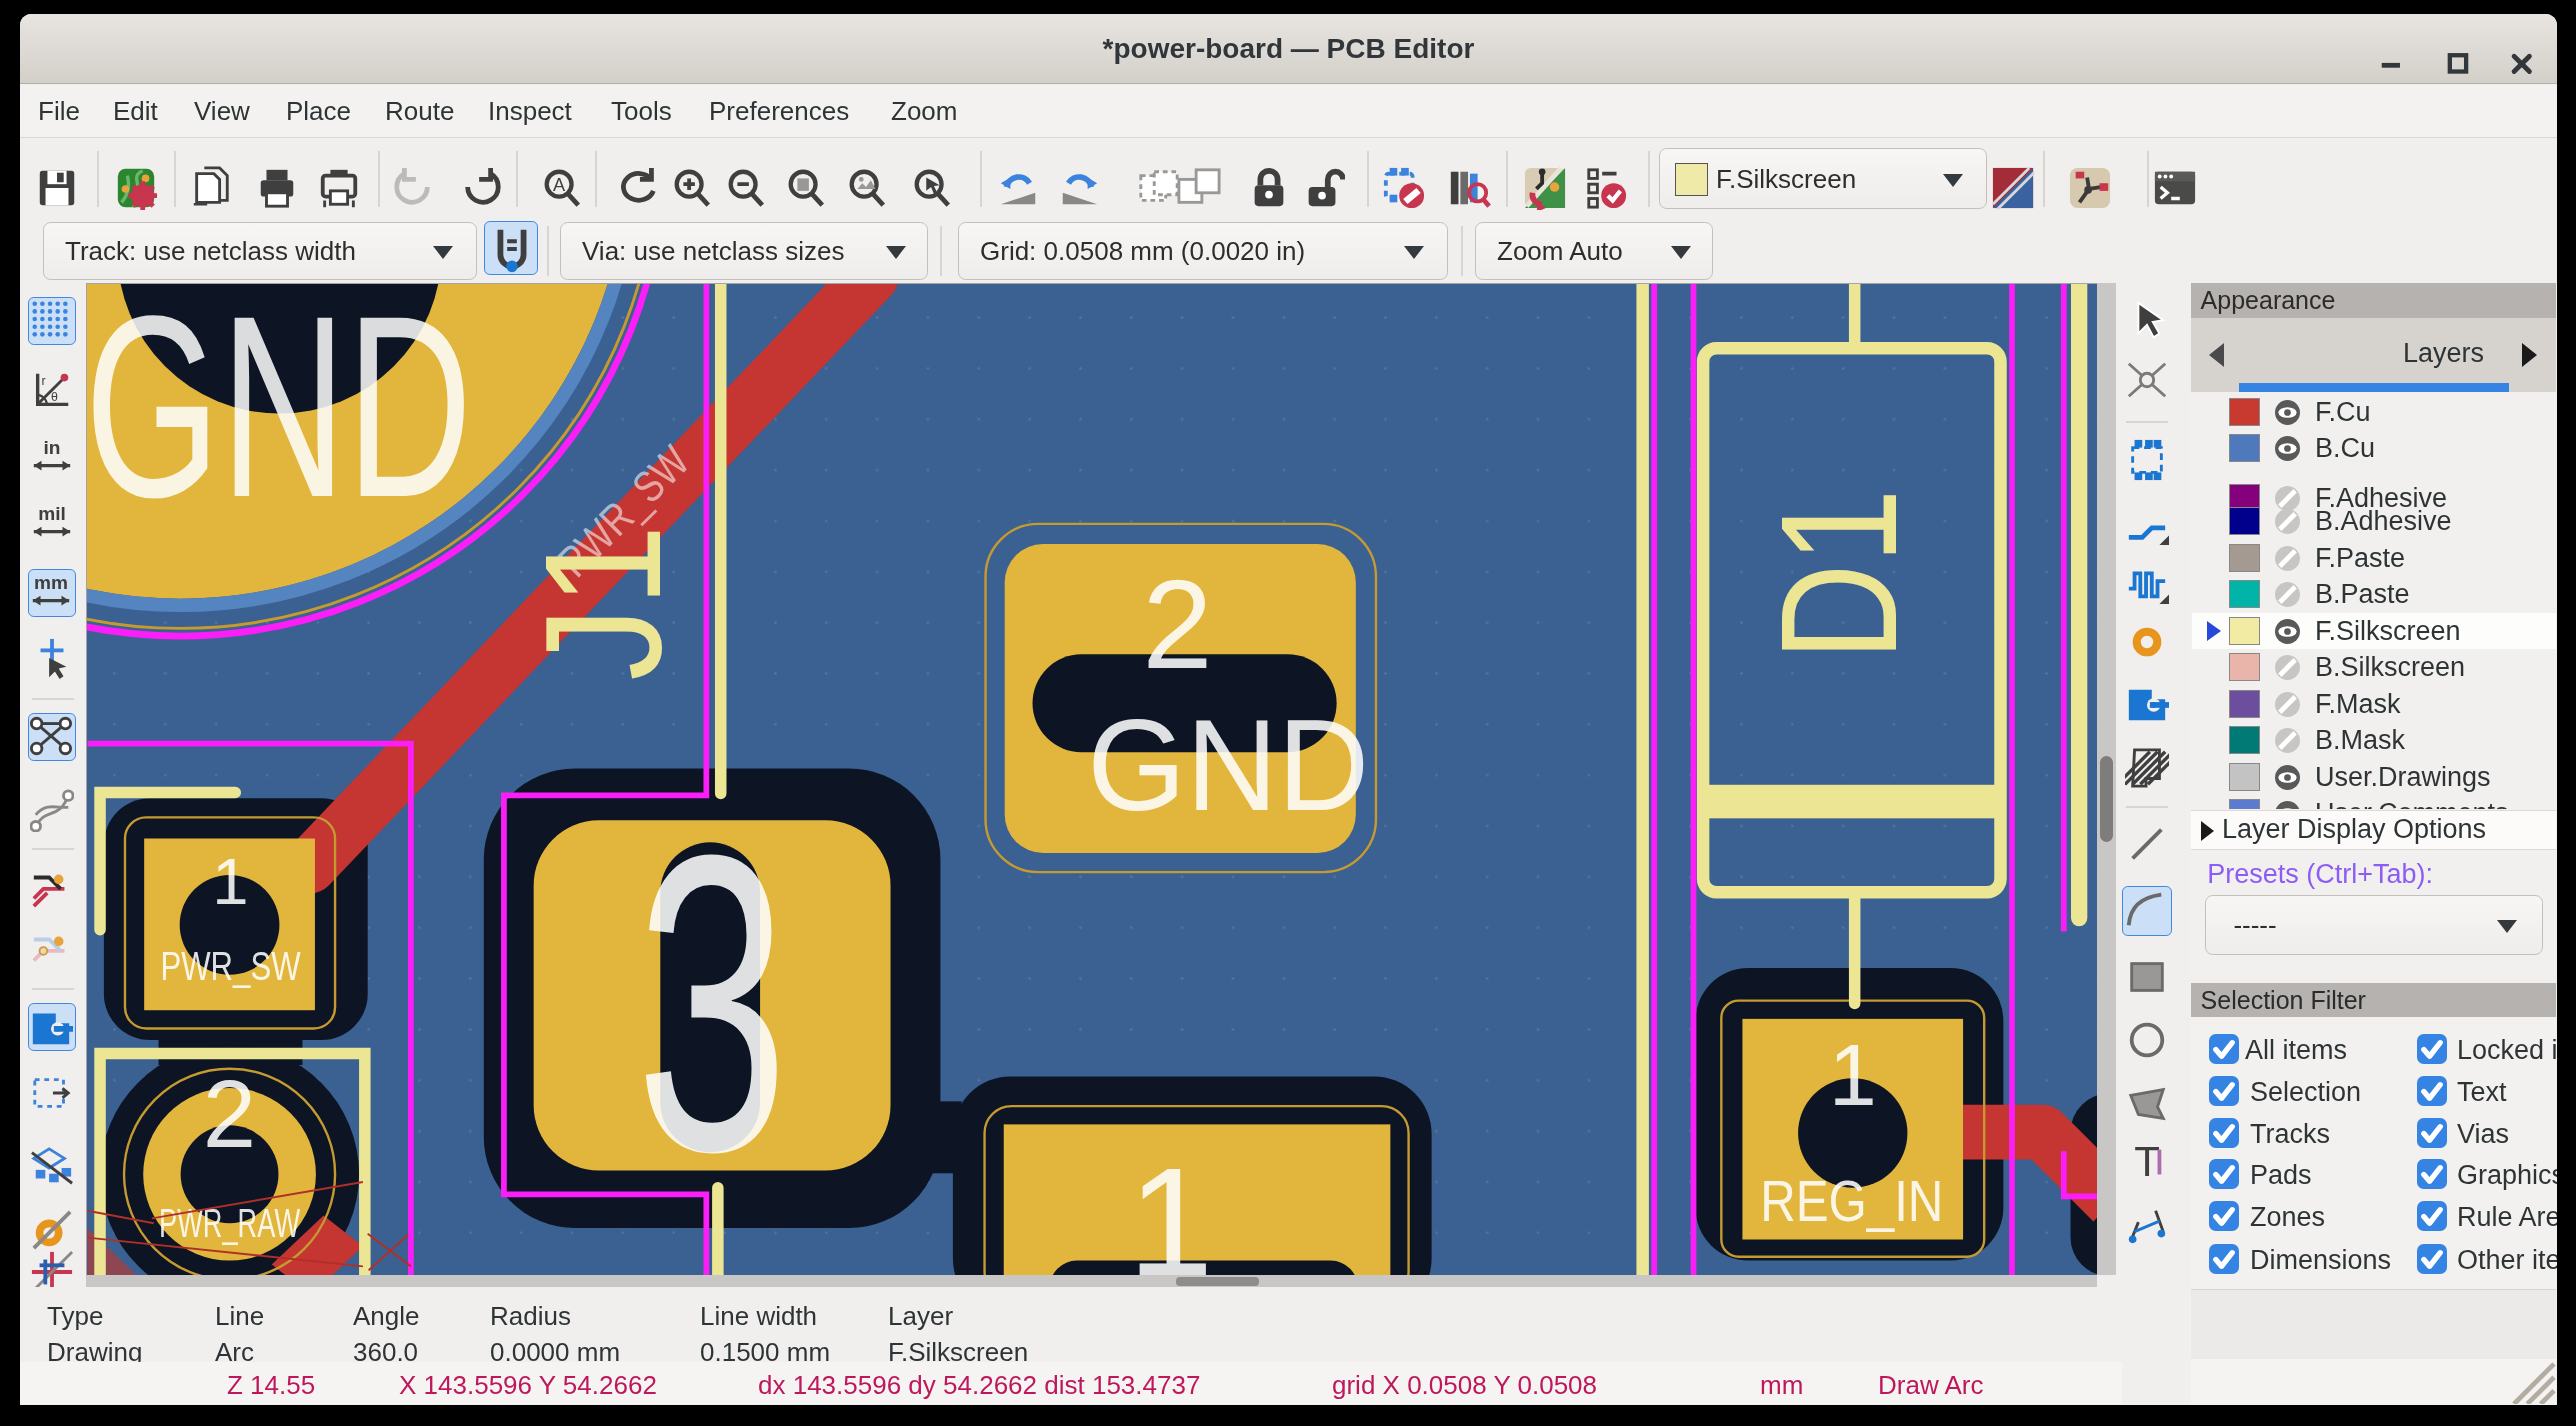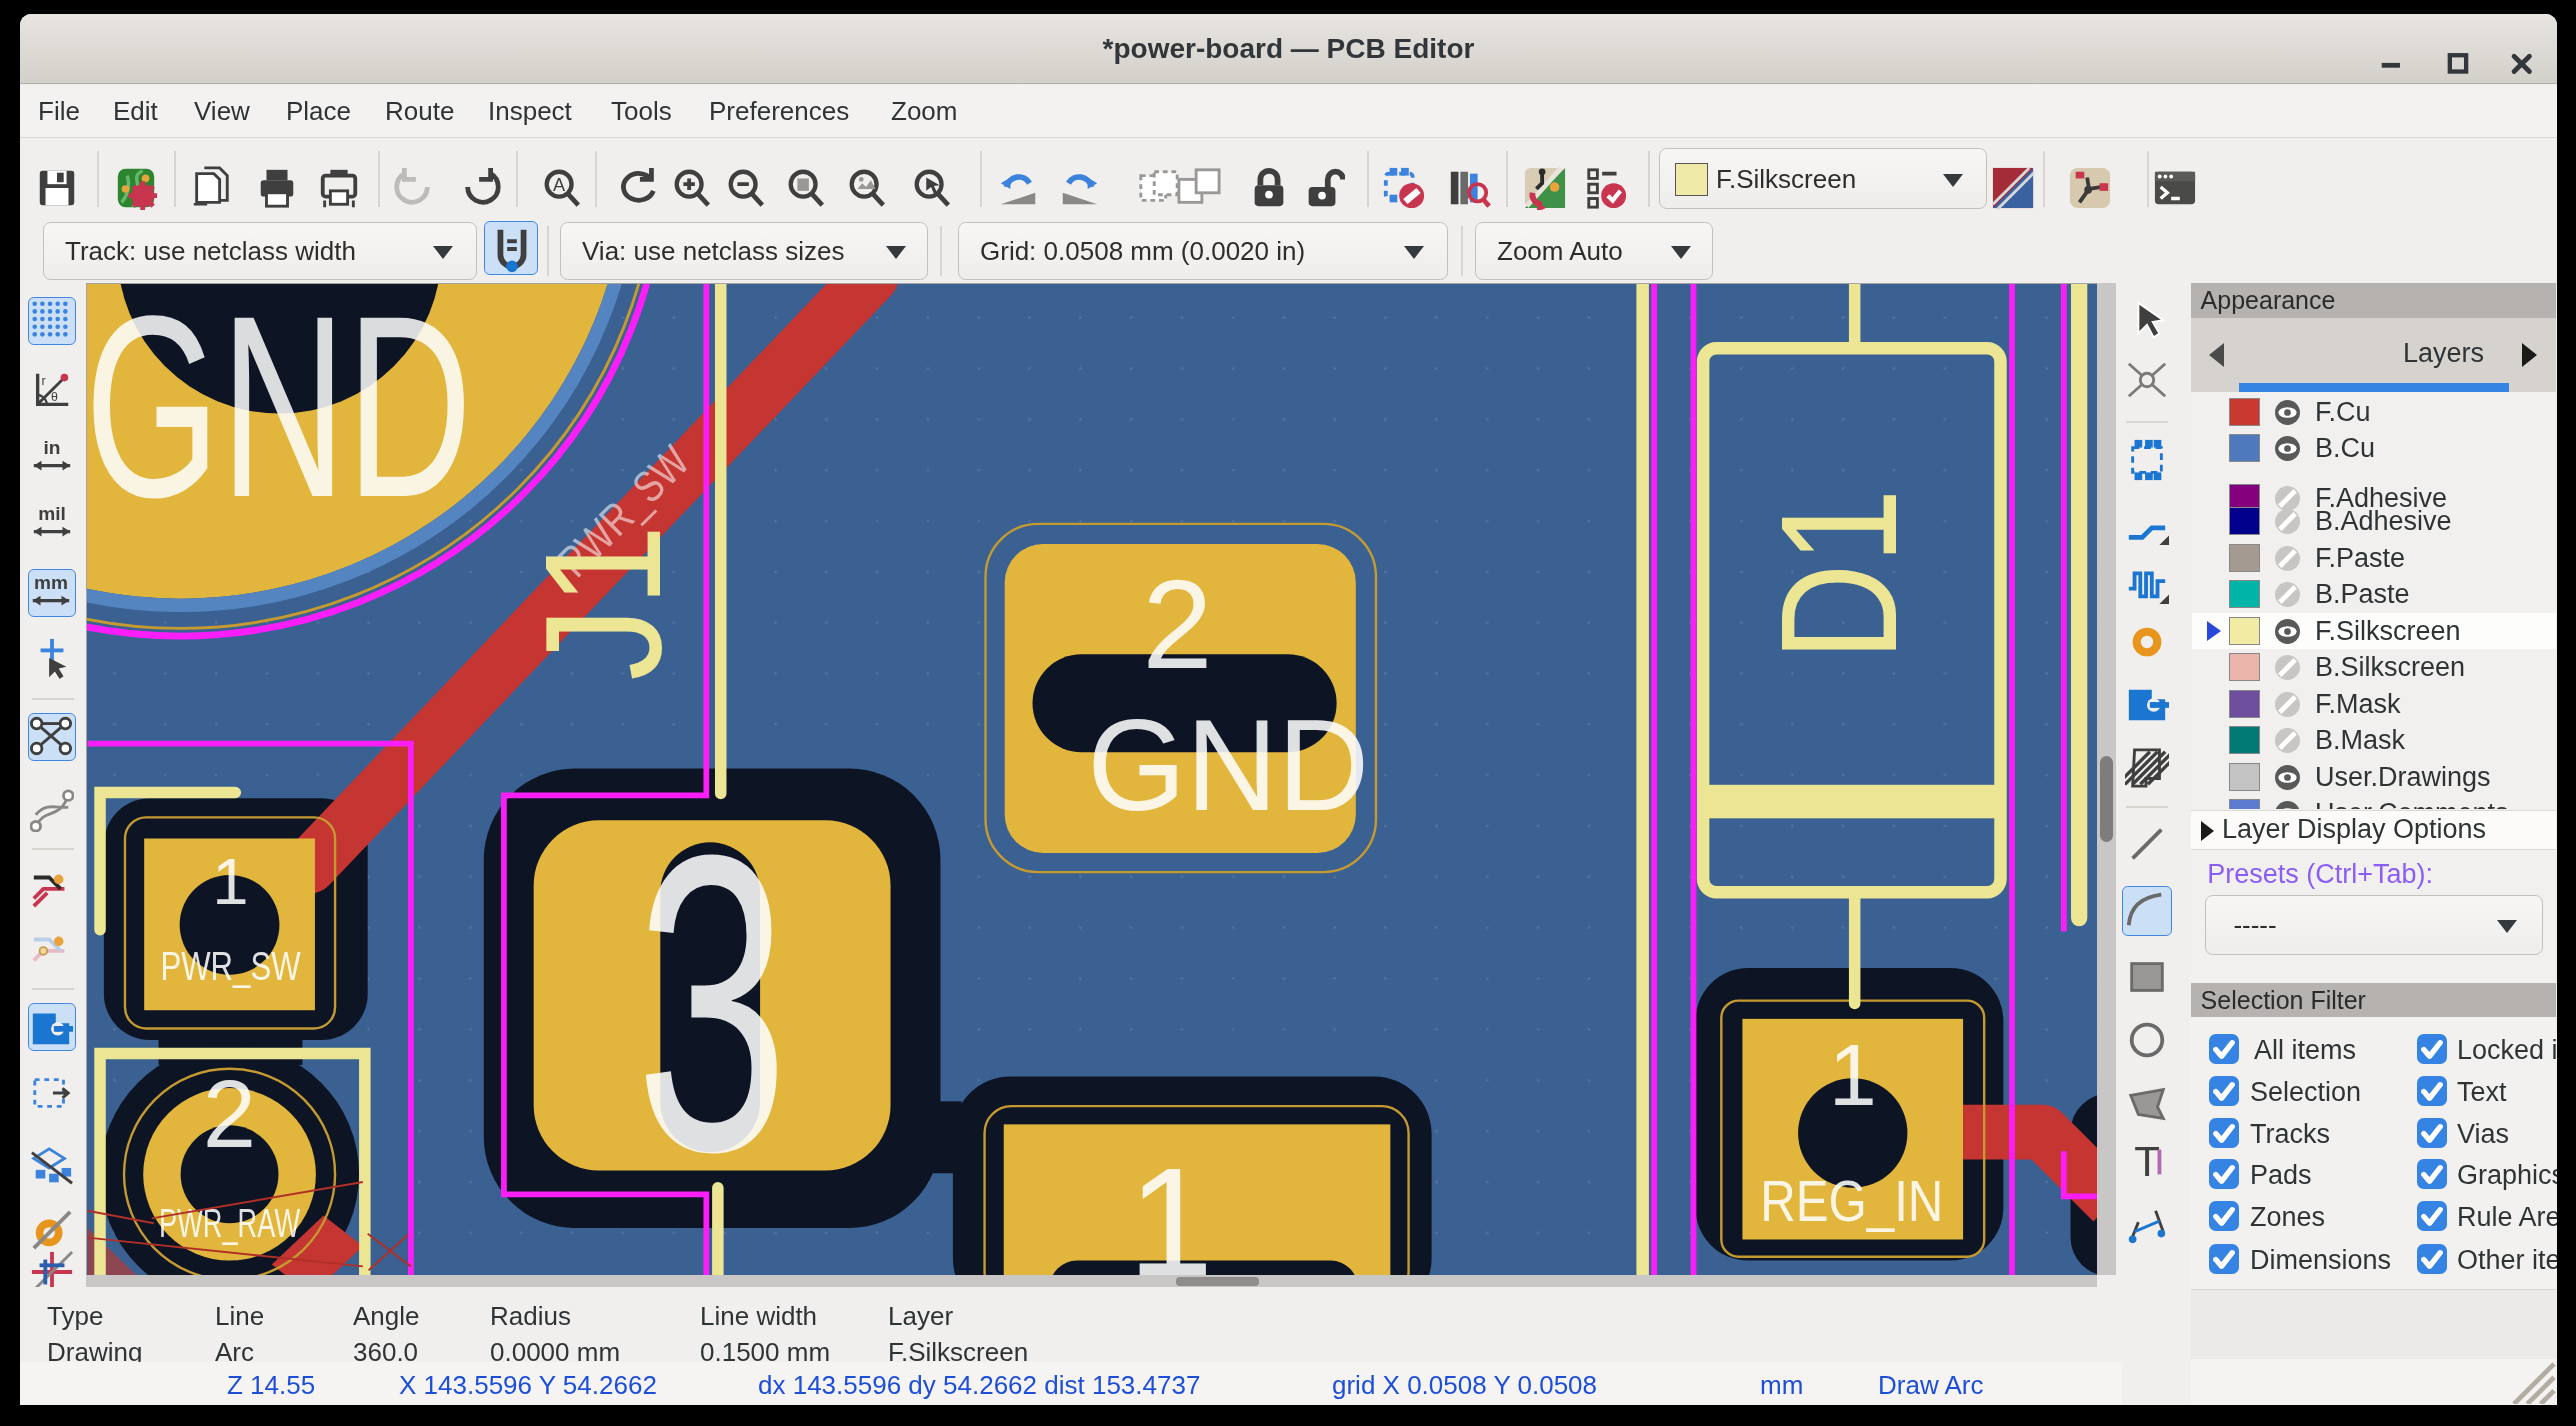--- a/index.html
+++ b/index.html
@@ -17,21 +17,21 @@
 .vsep{position:absolute;width:1.9px;background:#d8d5d1}
 .hl{background:#cbdff7;border:1.9px solid #3f87e0;border-radius:5.8px}
 #lefttb{position:absolute;left:0;top:269px;width:66px;height:1004px;background:#f1efed}
 #righttbcol{position:absolute;left:2096px;top:269px;width:441px;height:1004px;background:#f1efed}
 #canvas-wrap{position:absolute;left:66px;top:269px;width:2011px;height:992px;border-top:1px solid #a5a3a1;border-left:1px solid #a5a3a1;background:#3a6191}
 #vscroll{position:absolute;left:2077px;top:269px;width:19px;height:992px;background:#c9c7c5}
 #vthumb{position:absolute;left:2080px;top:742px;width:13.4px;height:86px;background:#7f7d7b;border-radius:6.7px}
 #hscroll{position:absolute;left:66px;top:1261px;width:2011px;height:11.5px;background:#c9c7c5}
 #hthumb{position:absolute;left:1156px;top:1263px;width:83px;height:8.6px;background:#8f8d8b;border-radius:3.8px}
 #status1{position:absolute;left:0;top:1273px;width:2102px;height:76px;background:#f1efee;font-size:26px;color:#2e3436}
-#status2{position:absolute;left:0;top:1348px;width:2102px;height:42px;background:#f5f4f2;font-size:26px;color:#1d4ed8}
+#status2{position:absolute;left:0;top:1348px;width:2102px;height:42px;background:#f5f4f2;font-size:26px;color:#be185d}
 .s1{position:absolute;white-space:nowrap}
 #panel{position:absolute;left:2170px;top:269px;width:367px;height:1122px;background:#f2f0ee;font-size:26px;color:#2e3436;overflow:hidden}
 .phead{position:absolute;left:1px;width:365px;height:35px;background:#b5b2af;color:#2b2b2b;line-height:35px;padding-left:9.6px;font-size:25px}
 .lrow{position:absolute;left:1px;width:365px;height:36px}
 .sw{position:absolute;left:37px;top:3.8px;width:31px;height:28px;border:1px solid #888}
 .lbl{position:absolute;left:123px;top:0;height:36px;line-height:36px;font-size:27px}
 .cb{position:absolute;width:30px;height:30px;background:#3584e4;border-radius:6.7px}
 .cb svg{position:absolute;left:0;top:0}
 .cblbl{position:absolute;height:30px;line-height:32px;font-size:27px;white-space:nowrap}
 </style>
@@ -744,21 +744,21 @@
         <div class="txt" style="left:27px;line-height:58px">-----</div>
         <div class="caret" style="right:25px;top:24px"></div>
       </div>
     <div class="phead" style="top:700px">Selection Filter</div>
     <div id="selfilter" style="position:absolute;left:1px;top:734px;width:365px;height:272px;background:#f3f1ef">
       <div class="cb" style="left:18px;top:16.3px">
           <svg width="30" height="30" viewBox="0 0 31 31">
             <path d="M7,16 L13,23 L24,9" stroke="#fff" stroke-width="5.5" fill="none" stroke-linecap="round" stroke-linejoin="round"></path>
           </svg>
         </div>
-        <div class="cblbl" style="left:63px;top:16.3px">All items</div>
+        <div class="cblbl" style="left:54px;top:16.3px">All items</div>
       <div class="cb" style="left:226px;top:16.3px">
           <svg width="30" height="30" viewBox="0 0 31 31">
             <path d="M7,16 L13,23 L24,9" stroke="#fff" stroke-width="5.5" fill="none" stroke-linecap="round" stroke-linejoin="round"></path>
           </svg>
         </div>
         <div class="cblbl" style="left:266px;top:16.3px">Locked items</div>
       <div class="cb" style="left:18px;top:59px">
           <svg width="30" height="30" viewBox="0 0 31 31">
             <path d="M7,16 L13,23 L24,9" stroke="#fff" stroke-width="5.5" fill="none" stroke-linecap="round" stroke-linejoin="round"></path>
           </svg>

